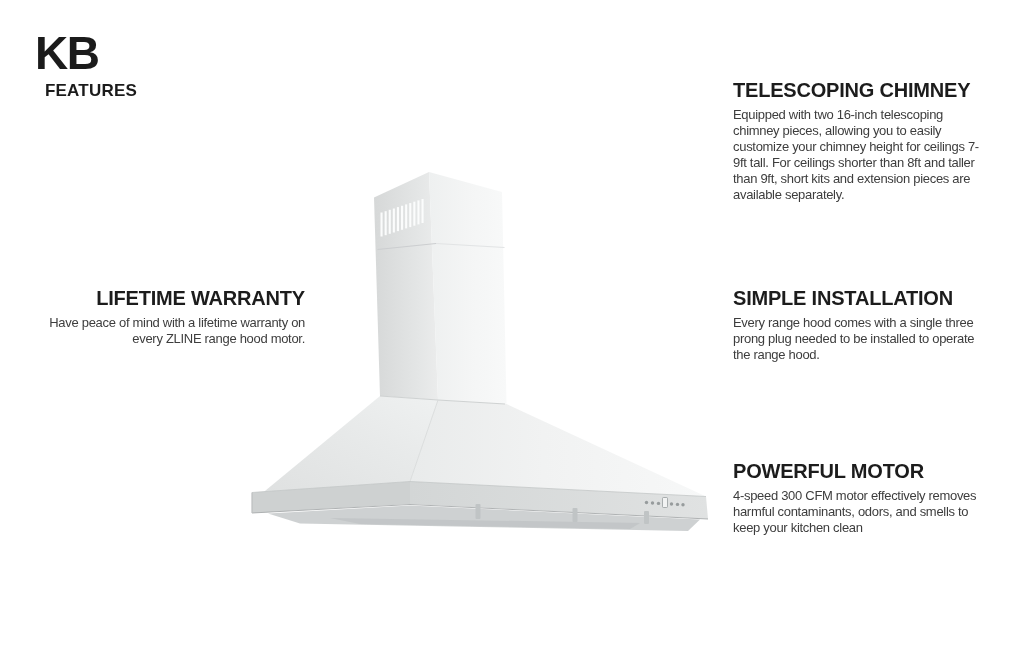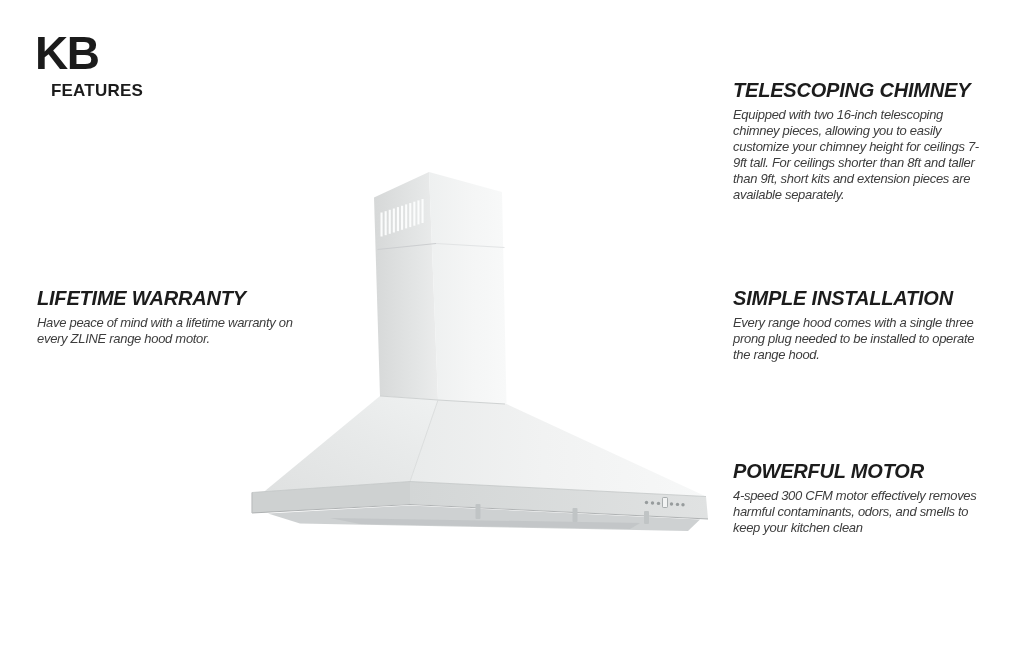--- a/index.html
+++ b/index.html
@@ -23,48 +23,47 @@
   }
   .logo-title {
     margin: 0;
     font-size: 46px;
     line-height: 1.0;
     font-weight: 700;
     letter-spacing: -1.5px;
     color: #1b1b1b;
   }
   .logo-subtitle {
-    margin: 5px 0 0 16px;
+    margin: 5px 0 0 10px;
     font-size: 17px;
     font-weight: 700;
     letter-spacing: 0.2px;
     color: #1b1b1b;
   }
   
   .feature {
     position: absolute;
-    font-style: italic;
   }
   .feature-title {
     margin: 0 0 5px 0;
     font-size: 20px;
     line-height: 24px;
     font-weight: 700;
     letter-spacing: -0.2px;
     color: #1c1c1c;
   }
   .feature-body {
     margin: 0;
     font-size: 13px;
     line-height: 16px;
     letter-spacing: -0.3px;
     color: #3d3d3d;
   }
   .f-telescoping { left: 733px; top: 78px;  width: 254px; }
-  .f-warranty    { left: 37px;  top: 286px; width: 268px; }
+  .f-warranty    { left: 37px;  top: 286px; width: 268px; text-align: right; }
   .f-install     { left: 733px; top: 286px; width: 256px; }
   .f-led         { left: 37px;  top: 459px; width: 208px; }
   .f-motor       { left: 733px; top: 459px; width: 256px; }
   
   .product-svg {
     position: absolute;
     left: 0;
     top: 0;
     width: 1024px;
     height: 663px;

